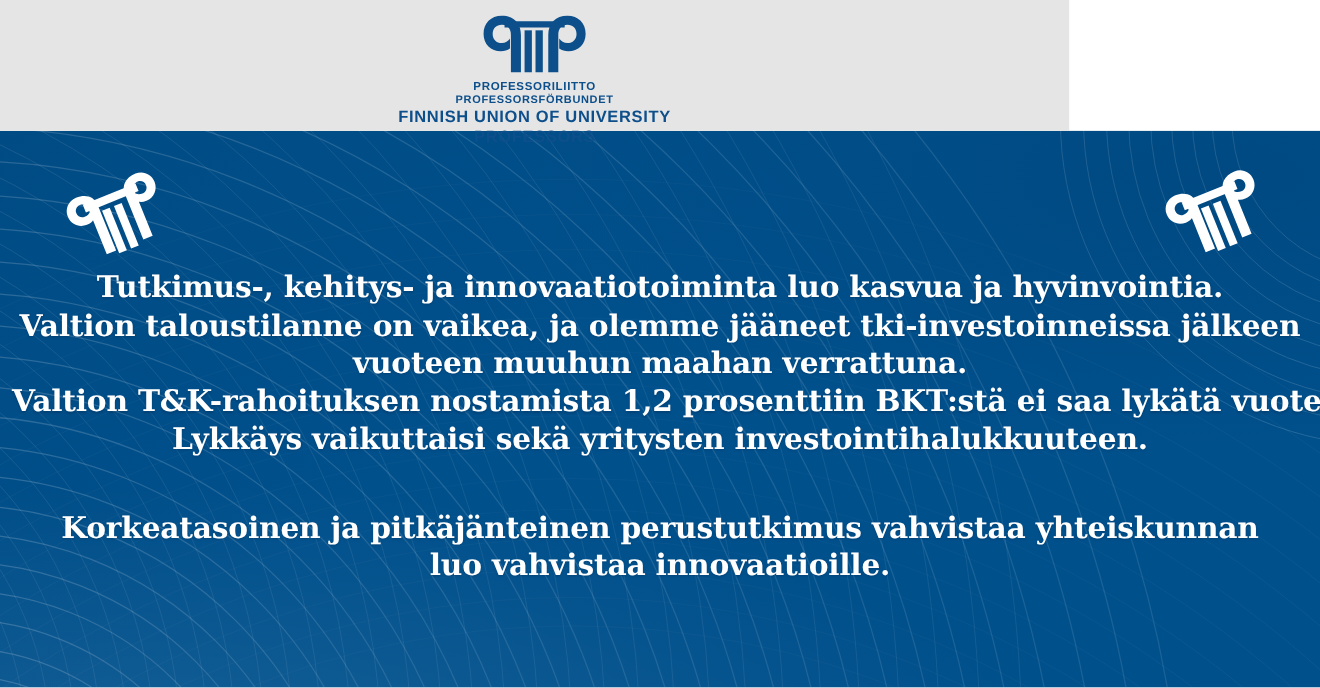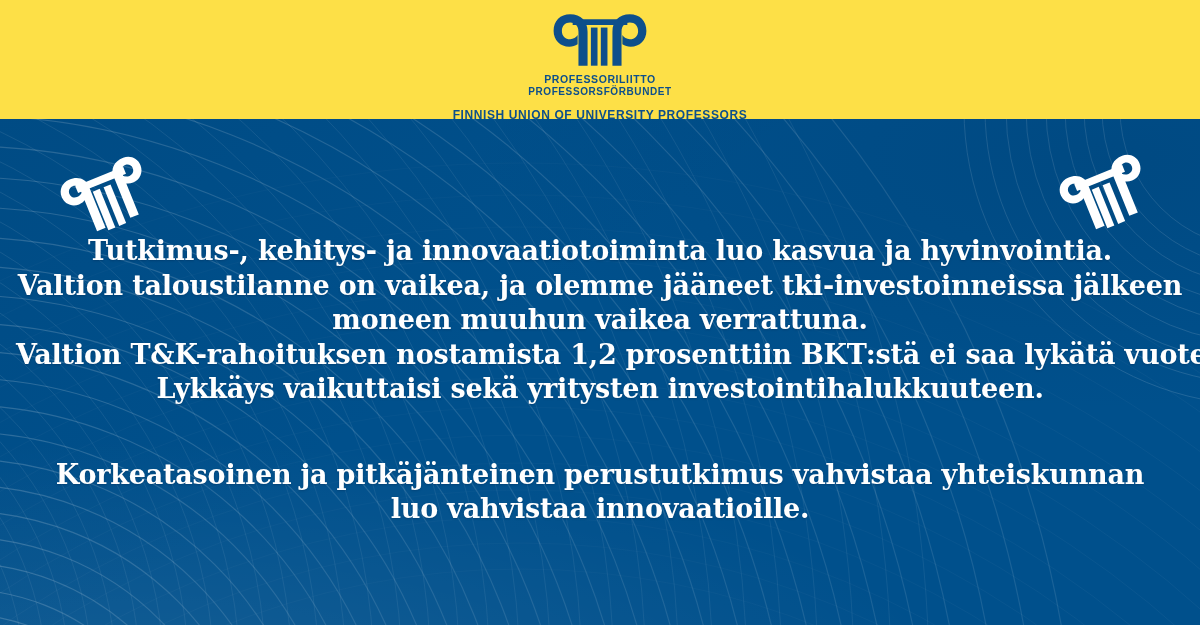--- a/index.html
+++ b/index.html
@@ -18,23 +18,23 @@
     height: 625px;
     overflow: hidden;
     background: #ffffff;
   }
 
   
   .header-band {
     position: absolute;
     left: 0;
     top: 0;
-    width: 1200px;
+    width: 972px;
     height: 119px;
-    background: #fde047;
+    background: #e5e5e5;
     z-index: 5;
   }
   .logo-lockup {
     position: absolute;
     left: 50%;
     top: 11px;
     transform: translateX(-50%);
     width: 300px;
     text-align: center;
   }
@@ -46,21 +46,21 @@
   }
   .logo-text {
     color: #0d4f8b;
     font-family: "Liberation Sans", sans-serif;
     font-weight: bold;
     letter-spacing: 0.6px;
     line-height: 1.22;
   }
   .logo-text .l1 { font-size: 10.5px; }
   .logo-text .l2 { font-size: 10px; }
-  .logo-text .l3 { font-size: 12px; margin-top: 10px; }
+  .logo-text .l3 { font-size: 15px; }
 
   
   .blue-panel {
     position: absolute;
     left: 0;
     top: 119px;
     width: 1200px;
     height: 506px;
     background: #00508c;
     overflow: hidden;
@@ -97,22 +97,22 @@
   .message {
     position: absolute;
     left: 0;
     top: 0;
     width: 1200px;
     z-index: 4;
     text-align: center;
     color: #ffffff;
   }
   .para {
-    margin: 0;
-    padding: 16px;
+    margin: 11px;
+    padding: 0;
   }
   .para.first { padding-top: 115px; }
   .para.second { padding-top: 35px; }
   .msg-line {
     display: block;
     font-family: "DejaVu Serif", "Liberation Serif", serif;
     font-weight: bold;
     font-size: 27px;
     line-height: 34.5px;
     letter-spacing: -0.2px;
@@ -275,21 +275,21 @@
                  c4 0 7 -3 7 -7 c0 -4 -3 -7 -7 -7 c-4 0 -7 3 -7 7 l0 54 l-11 0 l0 -54 c0 -9 7 -16 19 -16 z"></path>
         <rect x="47" y="48" width="9" height="50"></rect>
         <rect x="61" y="48" width="9" height="50"></rect>
       </g>
     </svg>
 
     <div class="message">
       <div class="para first">
         <span class="msg-line">Tutkimus-, kehitys- ja innovaatiotoiminta luo kasvua ja hyvinvointia.</span>
         <span class="msg-line">Valtion taloustilanne on vaikea, ja olemme jääneet tki-investoinneissa jälkeen</span>
-        <span class="msg-line">moneen muuhun vaikea verrattuna.</span>
+        <span class="msg-line">vuoteen muuhun maahan verrattuna.</span>
         <span class="msg-line">Valtion T&amp;K-rahoituksen nostamista 1,2 prosenttiin BKT:stä ei saa lykätä vuoteen 2035.</span>
         <span class="msg-line">Lykkäys vaikuttaisi sekä yritysten investointihalukkuuteen.</span>
       </div>
       <div class="para second">
         <span class="msg-line">Korkeatasoinen ja pitkäjänteinen perustutkimus vahvistaa yhteiskunnan</span>
         <span class="msg-line">luo vahvistaa innovaatioille.</span>
       </div>
     </div>
   </div>
 

